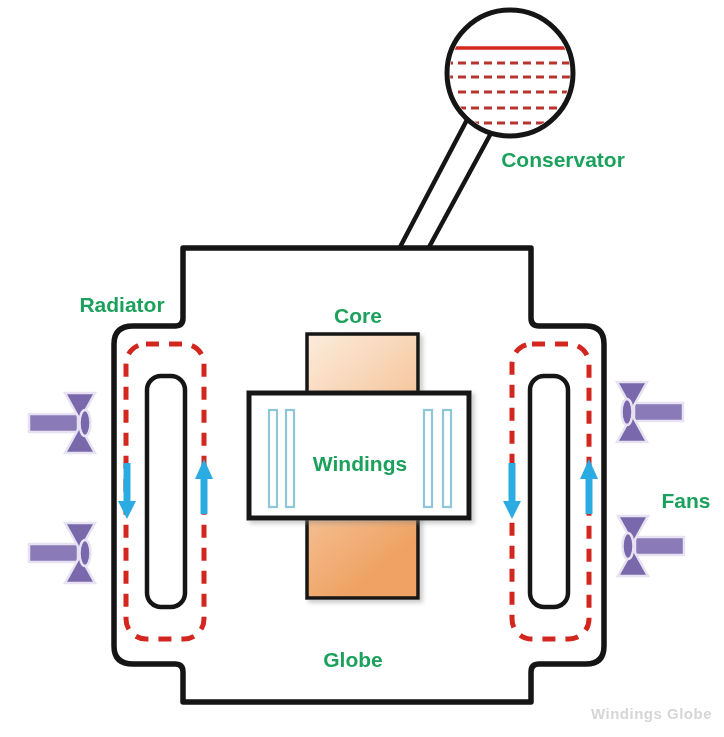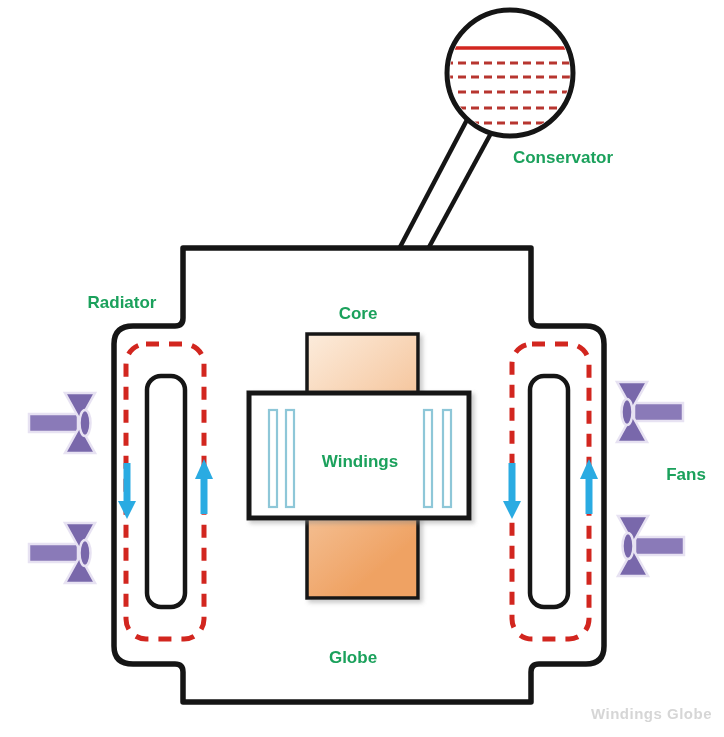--- a/index.html
+++ b/index.html
@@ -19,21 +19,21 @@
   .blue-head  { fill: var(--blue); }
   .fan-part   { fill: var(--purple); stroke: var(--fanHalo); stroke-width:2.5; }
   .fan-bar    { fill: var(--purpleBar); stroke: var(--fanHalo); stroke-width:2.5; }
   .coil       { fill:#ffffff; stroke: var(--coilBlue); stroke-width:2.2; }
   stop.core-a { stop-color: var(--coreLight); }
   stop.core-b { stop-color: var(--coreDark); }
 
   
   .lbl {
     position:absolute; transform:translateX(-50%);
-    color: var(--green); font-weight:bold; font-size:17px; white-space:nowrap;
+    color: var(--green); font-weight:bold; font-size:21px; white-space:nowrap;
   }
   .watermark {
     position:absolute; right:12px; top:705px;
     color: var(--watermarkGray); font-weight:bold; font-size:15px;
     letter-spacing:0.5px;
   }
 </style>
 </head>
 <body>
 
@@ -121,16 +121,16 @@
     <use href="#fanSym" transform="translate(80,423) scale(-1,1)"></use>
     <use href="#fanSym" transform="translate(80,553) scale(-1,1)"></use>
     <use href="#fanSym" transform="translate(632,412)"></use>
     <use href="#fanSym" transform="translate(633,546)"></use>
   </svg>
 
   <div class="lbl" style="left:563px; top:148px;">Conservator</div>
   <div class="lbl" style="left:122px; top:293px;">Radiator</div>
   <div class="lbl" style="left:358px; top:304px;">Core</div>
   <div class="lbl" style="left:360px; top:452px;">Windings</div>
-  <div class="lbl" style="left:668px; top:465px;padding-left:36px;">Fans</div>
+  <div class="lbl" style="left:668px; top:489px;padding-left:36px;">Fans</div>
   <div class="lbl" style="left:353px; top:648px;">Globe</div>
   <div class="watermark">Windings Globe</div>
 </div>
 
 </body></html>

